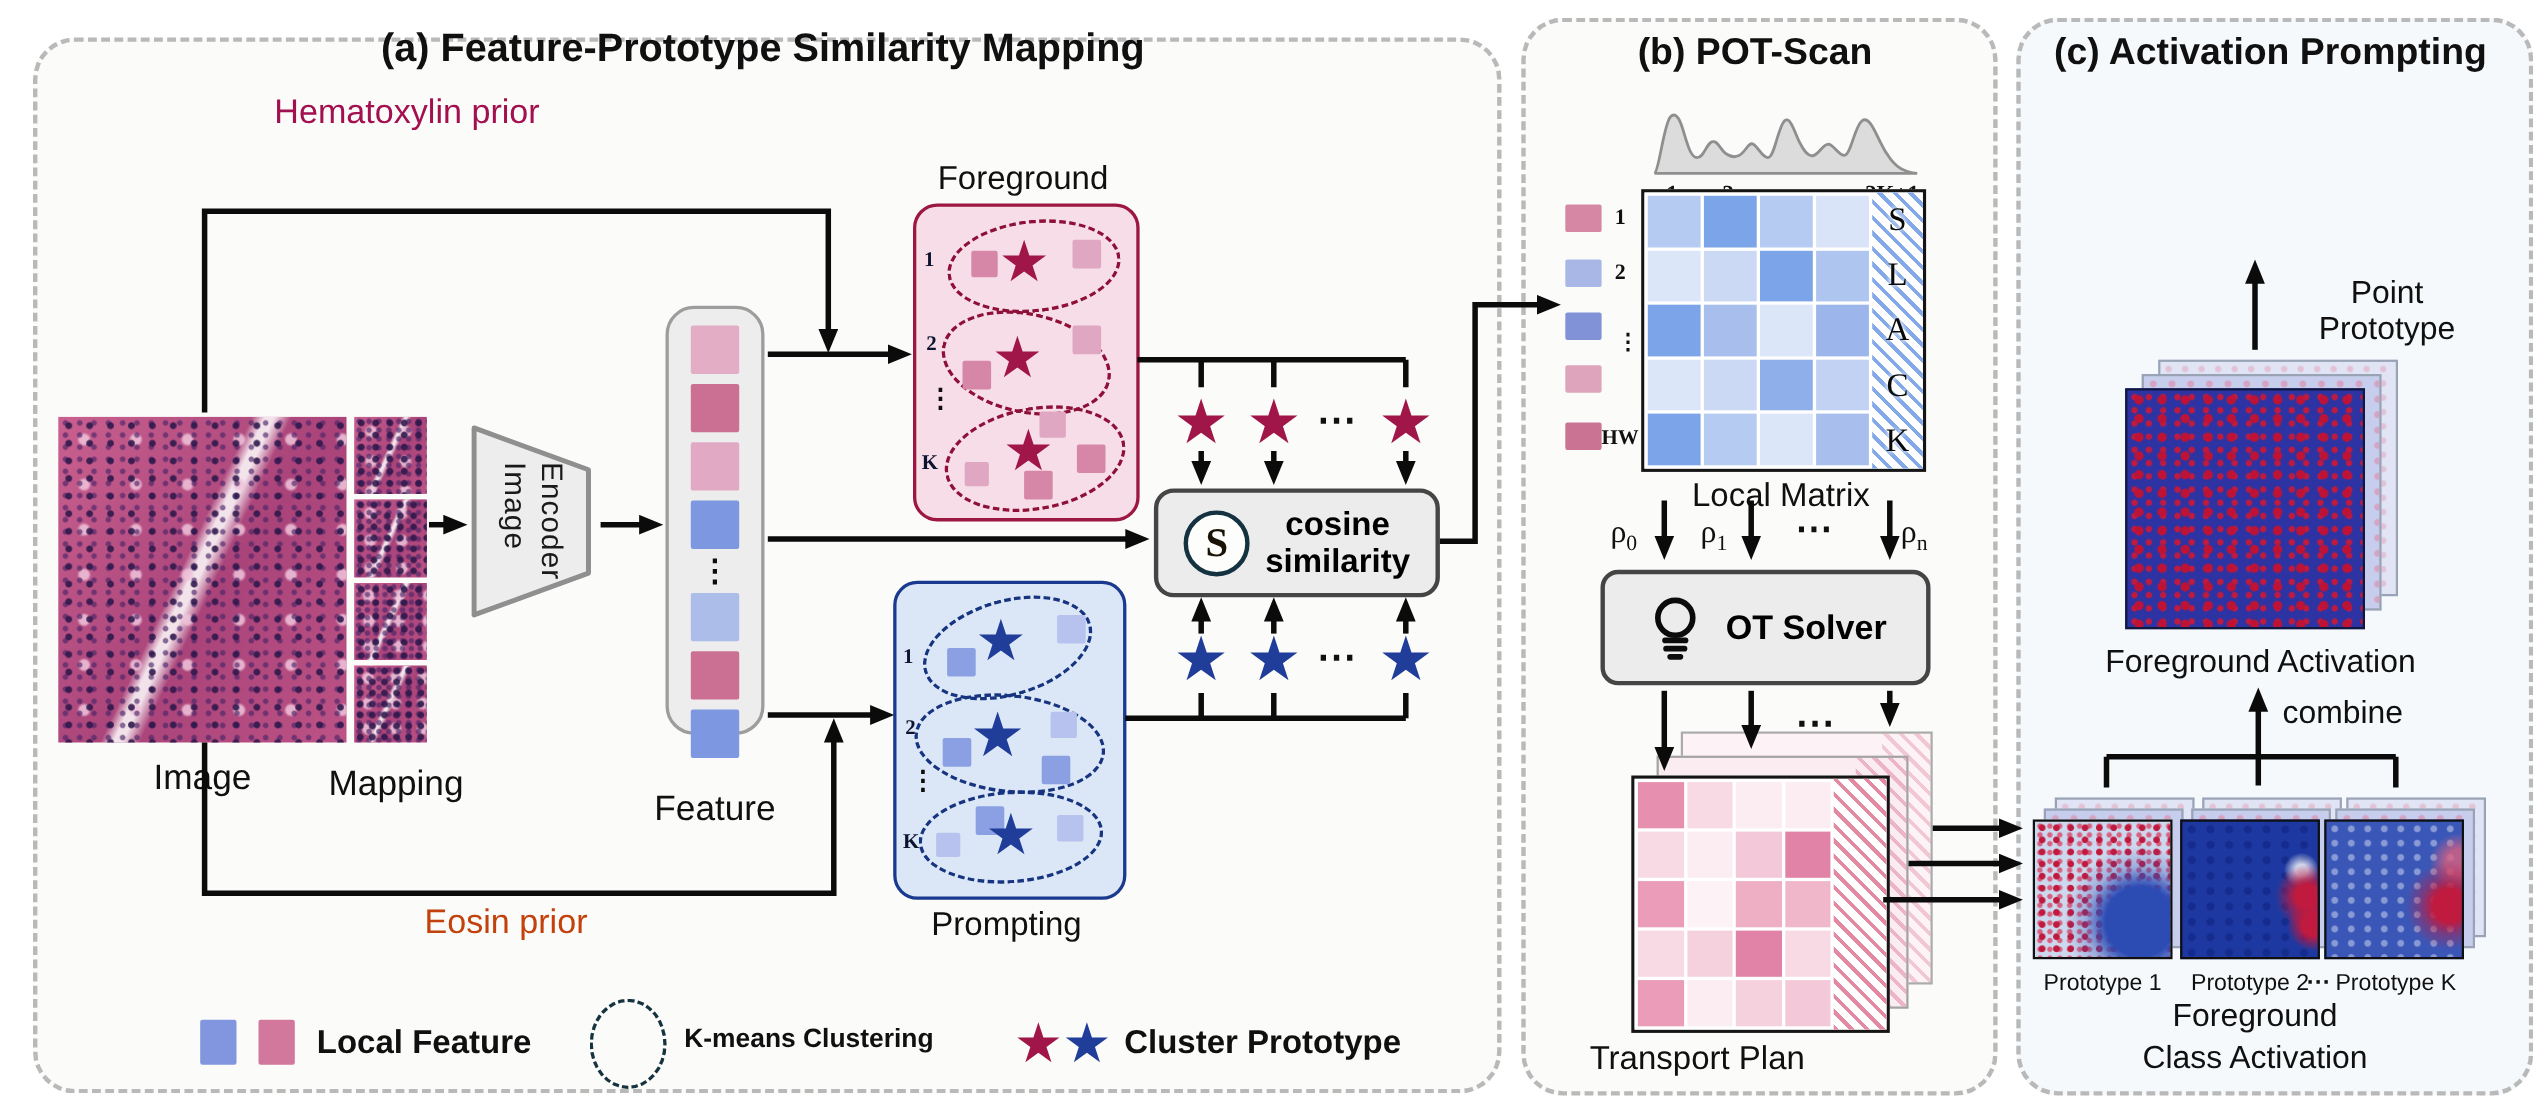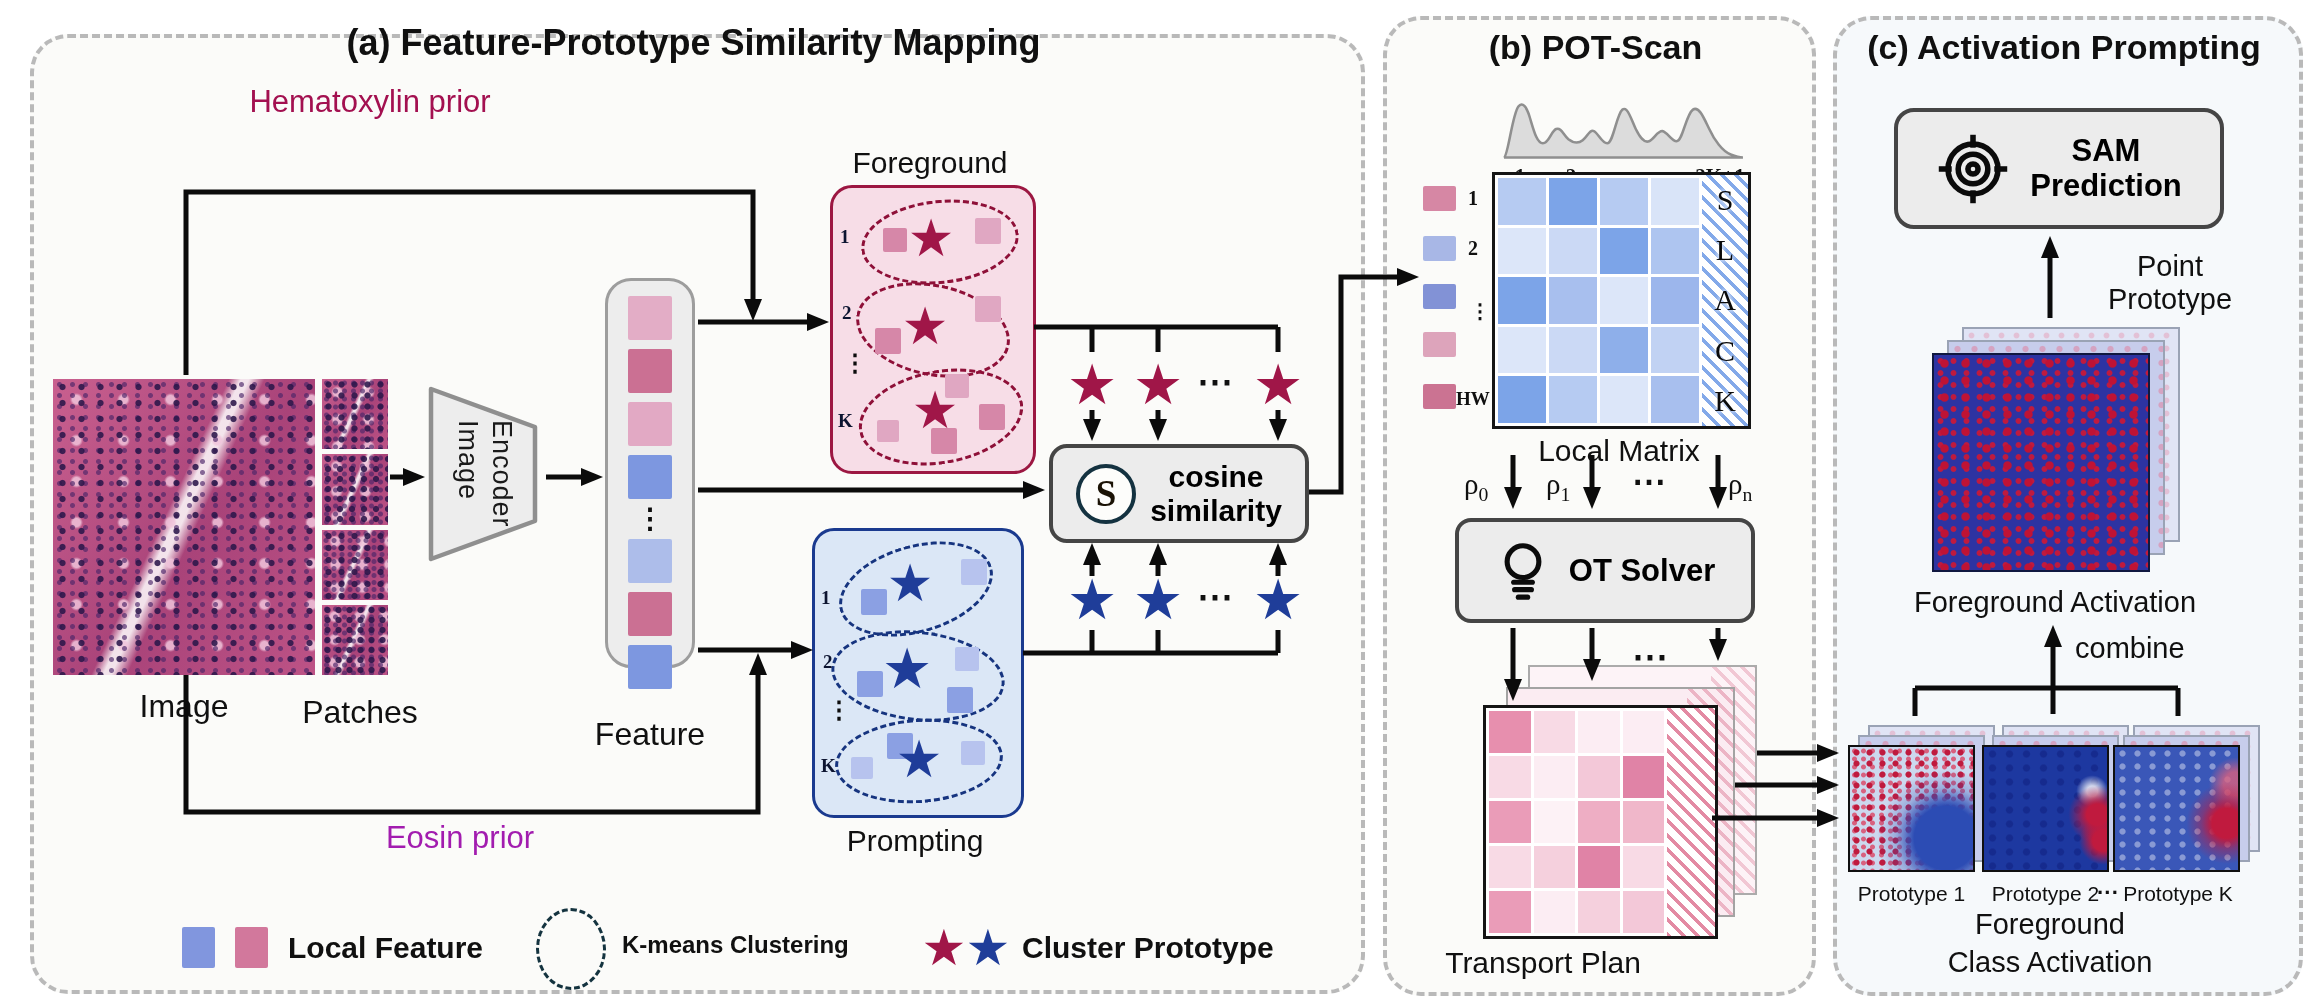--- a/index.html
+++ b/index.html
@@ -67,32 +67,32 @@
 
   <div class="panel" style="left:30px;top:34px;width:1327px;height:952px;"></div>
   <div class="panel" style="left:1383px;top:16px;width:425px;height:972px;"></div>
   <div class="panel" style="left:1833px;top:16px;width:462px;height:972px;background:#f6f9fb;"></div>
 
   <div class="lbl bold center" style="left:30px;top:22px;width:1327px;font-size:36px;">(a) Feature-Prototype Similarity Mapping</div>
   <div class="lbl bold center" style="left:1833px;top:28px;width:462px;font-size:34px;">(c) Activation Prompting</div>
   <div class="lbl bold center" style="left:1383px;top:28px;width:425px;font-size:34px;">(b) POT-Scan</div>
 
   <div class="lbl center" style="left:200px;top:84px;width:340px;font-size:31px;color:#a31050;">Hematoxylin prior</div>
-  <div class="lbl center" style="left:280px;top:820px;width:360px;font-size:31px;color:#a21caf;">Eosin prior</div>
+  <div class="lbl center" style="left:280px;top:820px;width:360px;font-size:31px;color:#c2410c;">Eosin prior</div>
 
   <div class="histo" style="position:absolute;left:53px;top:379px;width:262px;height:296px;"></div>
   <div class="lbl center" style="left:53px;top:688px;width:262px;font-size:32px;">Image</div>
 
   <div style="position:absolute;left:322px;top:379px;width:66px;height:296px;display:flex;flex-direction:column;gap:5px;">
     <div class="histo" style="flex:1;background-size:13px 11px,9px 8px,31px 27px,100% 100%,100% 100%;"></div>
     <div class="histo" style="flex:1;background-size:12px 10px,9px 8px,29px 25px,100% 100%,100% 100%;"></div>
     <div class="histo" style="flex:1;background-size:13px 12px,8px 7px,27px 23px,100% 100%,100% 100%;"></div>
     <div class="histo" style="flex:1;background-size:11px 10px,9px 8px,25px 23px,100% 100%,100% 100%;"></div>
   </div>
-  <div class="lbl center" style="left:260px;top:694px;width:200px;font-size:32px;">Patches</div>
+  <div class="lbl center" style="left:260px;top:694px;width:200px;font-size:32px;">Mapping</div>
 
   <svg style="position:absolute;left:425px;top:375px;" width="118" height="198" viewBox="0 0 118 198">
     <path d="M6,14 L110,52 L110,146 L6,184 Z" fill="#ededed" stroke="#8f8f8f" stroke-width="4.5" stroke-linejoin="round"></path>
   </svg>
   <div class="lbl" style="left:425px;top:375px;width:118px;height:198px;display:flex;align-items:center;justify-content:center;">
     <span class="prewrap" style="writing-mode:vertical-lr;font-size:27px;color:#1a1a1a;letter-spacing:1px;line-height:1.25;">Image
 Encoder</span>
   </div>
 
   <div class="fcol" style="left:605px;top:278px;width:90px;height:390px;">
@@ -272,33 +272,20 @@
         <div style="background: rgb(248, 218, 229);"></div>
         <div style="background: rgb(234, 156, 184);"></div>
         <div style="background: rgb(252, 237, 243);"></div>
         <div style="background: rgb(245, 208, 221);"></div>
         <div style="background: rgb(243, 200, 216);"></div>
       </div>
     <div class="slack slackpink"></div>
   </div>
   <div class="lbl center" style="left:1408px;top:946px;width:270px;font-size:30px;">Transport Plan</div>
 
-  <div class="graybox" style="left:1894px;top:108px;width:330px;height:121px;border-radius:20px;border-width:4.5px;gap:20px;">
-    <svg width="74" height="74" viewBox="0 0 80 80">
-      <circle cx="40" cy="40" r="27" fill="none" stroke="#0b0b0b" stroke-width="6"></circle>
-      <circle cx="40" cy="40" r="16" fill="none" stroke="#0b0b0b" stroke-width="6"></circle>
-      <circle cx="40" cy="40" r="5.5" fill="none" stroke="#0b0b0b" stroke-width="6"></circle>
-      <line x1="40" y1="3" x2="40" y2="17" stroke="#0b0b0b" stroke-width="6"></line>
-      <line x1="40" y1="63" x2="40" y2="77" stroke="#0b0b0b" stroke-width="6"></line>
-      <line x1="3" y1="40" x2="17" y2="40" stroke="#0b0b0b" stroke-width="6"></line>
-      <line x1="63" y1="40" x2="77" y2="40" stroke="#0b0b0b" stroke-width="6"></line>
-    </svg>
-    <div class="bold prewrap center" style="font-size:31px;line-height:1.12;">SAM
-Prediction</div>
-  </div>
   <div class="lbl prewrap center" style="left:2085px;top:250px;width:170px;font-size:29px;">Point
 Prototype</div>
 
   <div class="sheet act-back" style="left:1962px;top:327px;width:218px;height:215px;border:2px solid #9aa3b5;"></div>
   <div class="sheet act-mid" style="left:1947px;top:340px;width:218px;height:215px;border:2px solid #9aa3b5;"></div>
   <div class="sheet act-front" style="left:1932px;top:353px;width:218px;height:219px;border:2.5px solid #101840;"></div>
   <div class="lbl center" style="left:1905px;top:586px;width:300px;font-size:29px;">Foreground Activation</div>
   <div class="lbl" style="left:2075px;top:632px;font-size:29px;">combine</div>
 
   <div class="sheet psheet act-back" style="left:1868px;top:725px;width:127px;height:127px;"></div>

